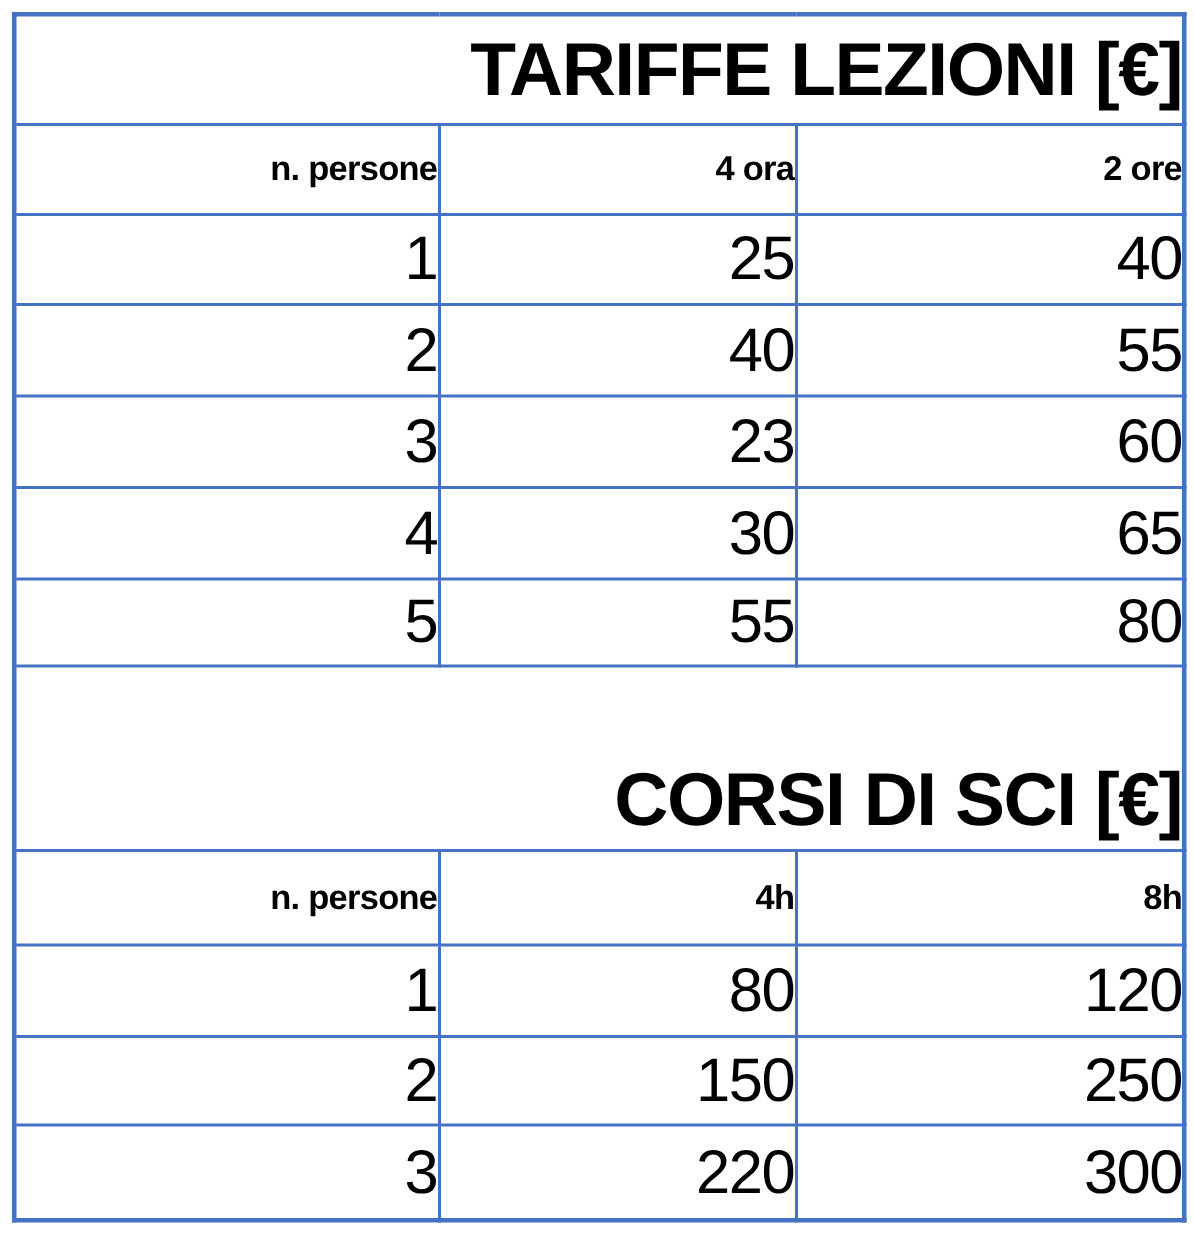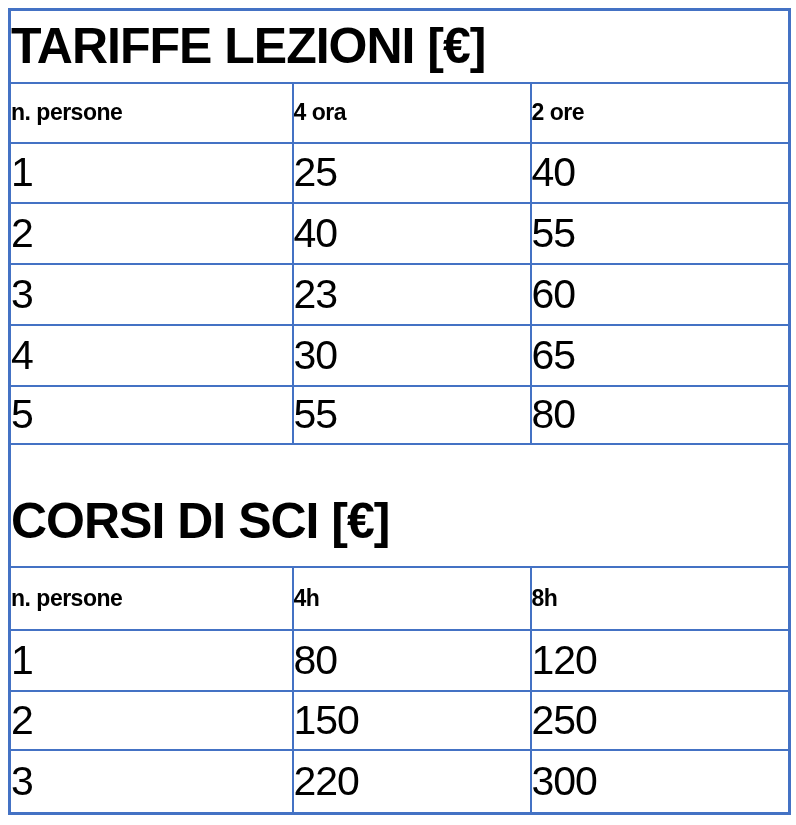--- a/index.html
+++ b/index.html
@@ -25,34 +25,34 @@
     border-collapse: collapse;
     table-layout: fixed;
     width: 780px;
     height: 804px;
     background: #ffffff;
     border: 3px solid #4472C4;
   }
   table.price-table td,
   table.price-table th {
     border: 2px solid #4472C4;
-    text-align: left;
+    text-align: right;
     vertical-align: middle;
     padding: 0;
     overflow: hidden;
     white-space: nowrap;
   }
   td.title-cell {
     font-size: 50px;
     font-weight: 700;
     letter-spacing: -1px;
   }
   td.title-cell.tall {
     vertical-align: bottom;
-    padding-bottom: 16px;
+    padding-bottom: 4px;
   }
   th.col-header {
     font-size: 23px;
     font-weight: 700;
     letter-spacing: -0.5px;
   }
   td.data-cell {
     font-size: 41px;
     font-weight: 400;
     letter-spacing: -1px;

